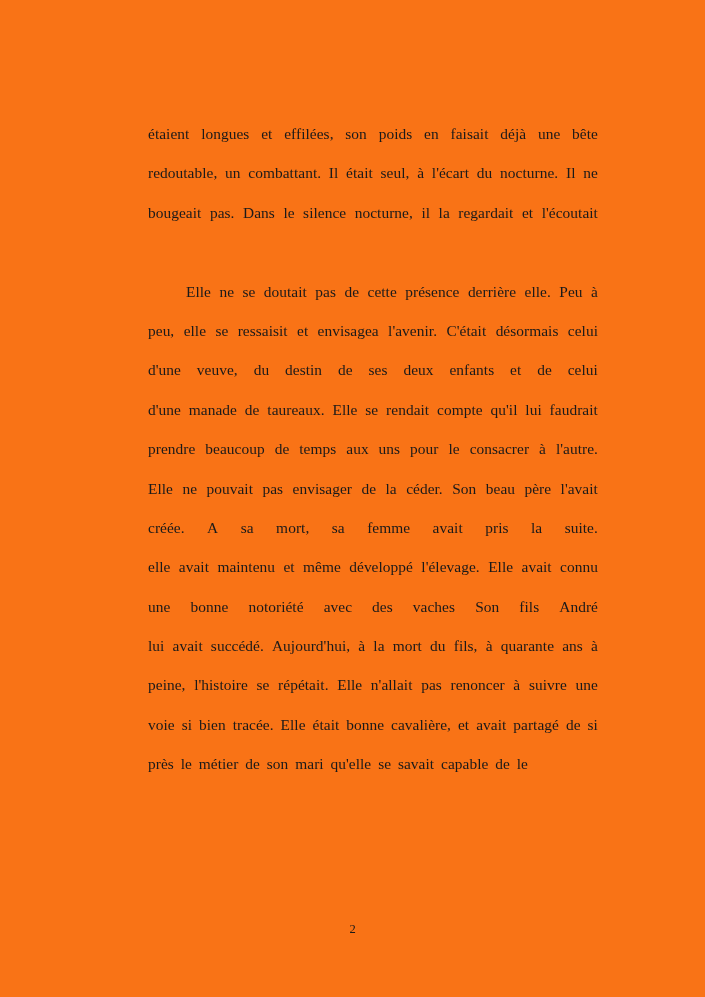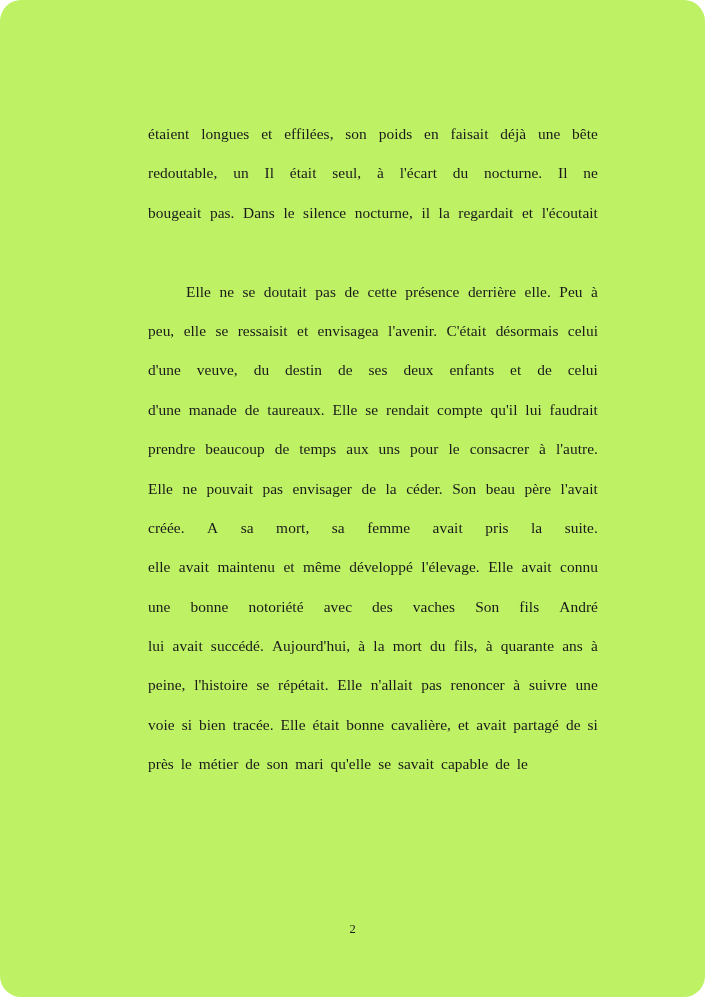--- a/index.html
+++ b/index.html
@@ -17,22 +17,21 @@
     color: #1a1a1a;
     -webkit-font-smoothing: antialiased;
   }
 
   .page {
     position: absolute;
     left: 0;
     top: 0;
     width: 705px;
     height: 997px;
-    background: #bef264;
-    border-radius: 21px;
+    background: #f97316;
   }
 
   .text-column {
     position: absolute;
     left: 148px;
     top: 114px;
     width: 450px;
   }
 
   
@@ -102,20 +101,21 @@
           <span class="w">poids</span>
           <span class="w">en</span>
           <span class="w">faisait</span>
           <span class="w">déjà</span>
           <span class="w">une</span>
           <span class="w">bête</span>
         </span>
         <span class="line justify">
           <span class="w">redoutable,</span>
           <span class="w">un</span>
+          <span class="w">combattant.</span>
           <span class="w">Il</span>
           <span class="w">était</span>
           <span class="w">seul,</span>
           <span class="w">à</span>
           <span class="w">l'écart</span>
           <span class="w">du</span>
           <span class="w">nocturne.</span>
           <span class="w">Il</span>
           <span class="w">ne</span>
         </span>

